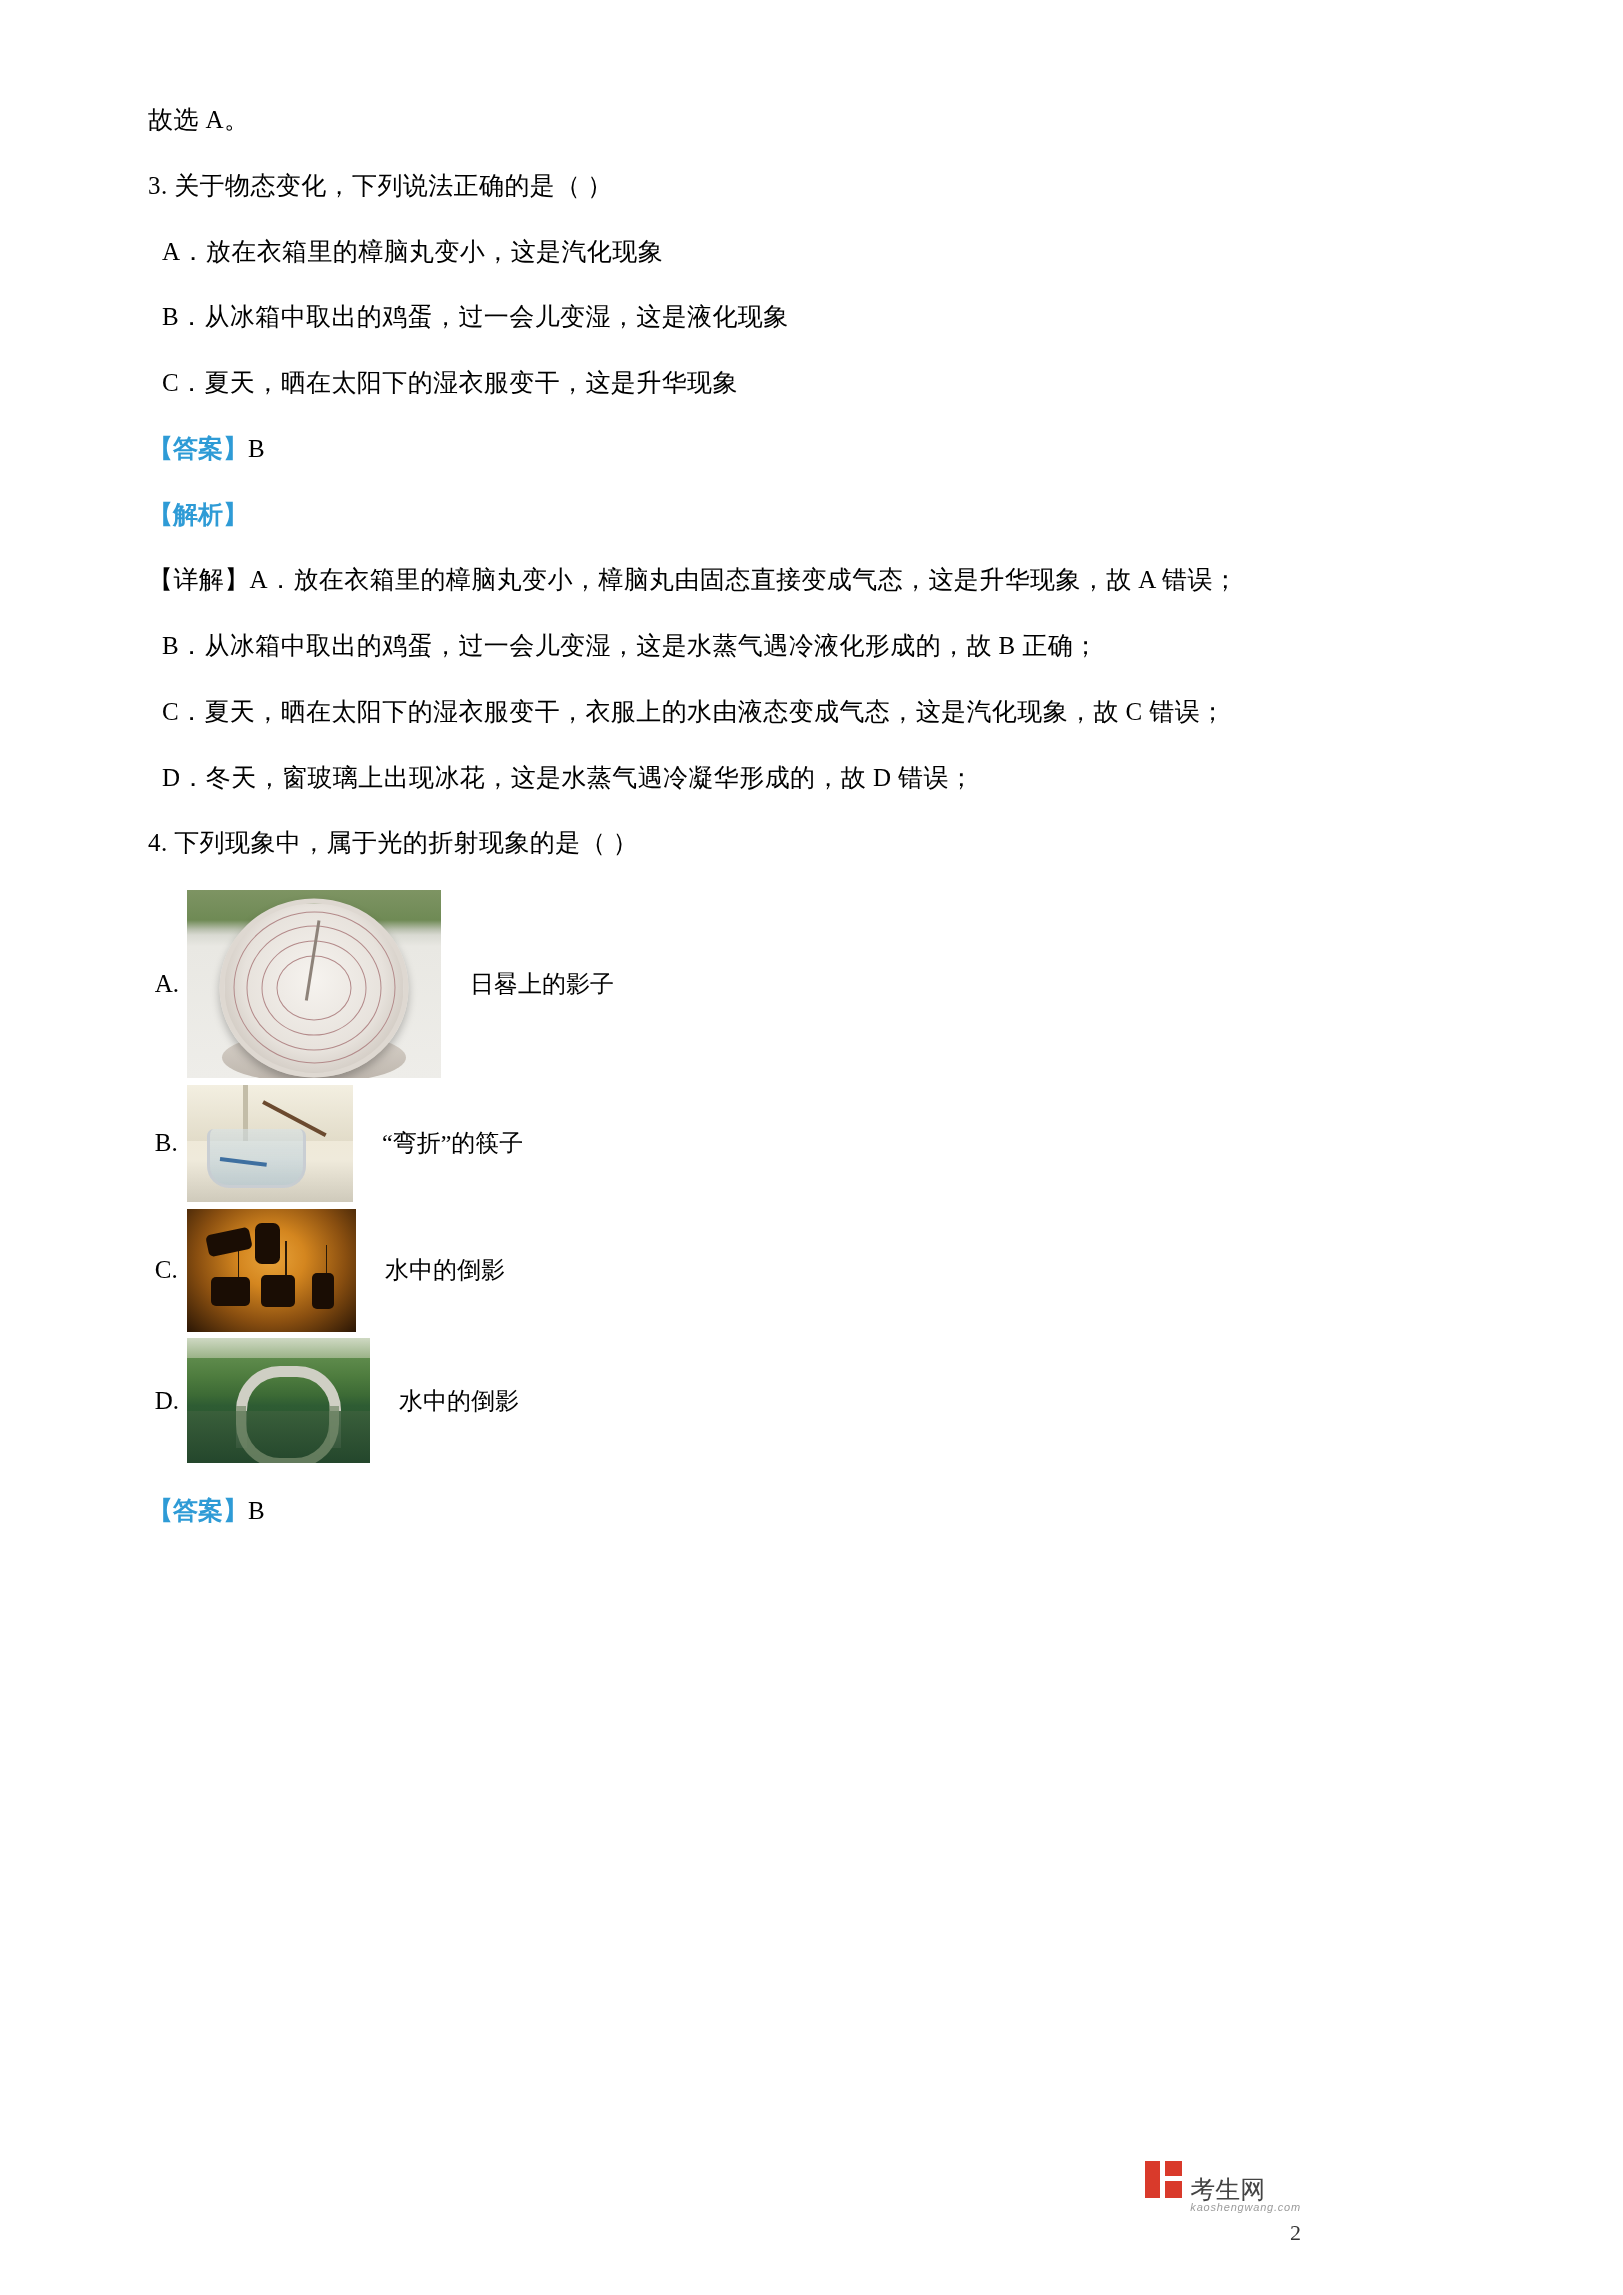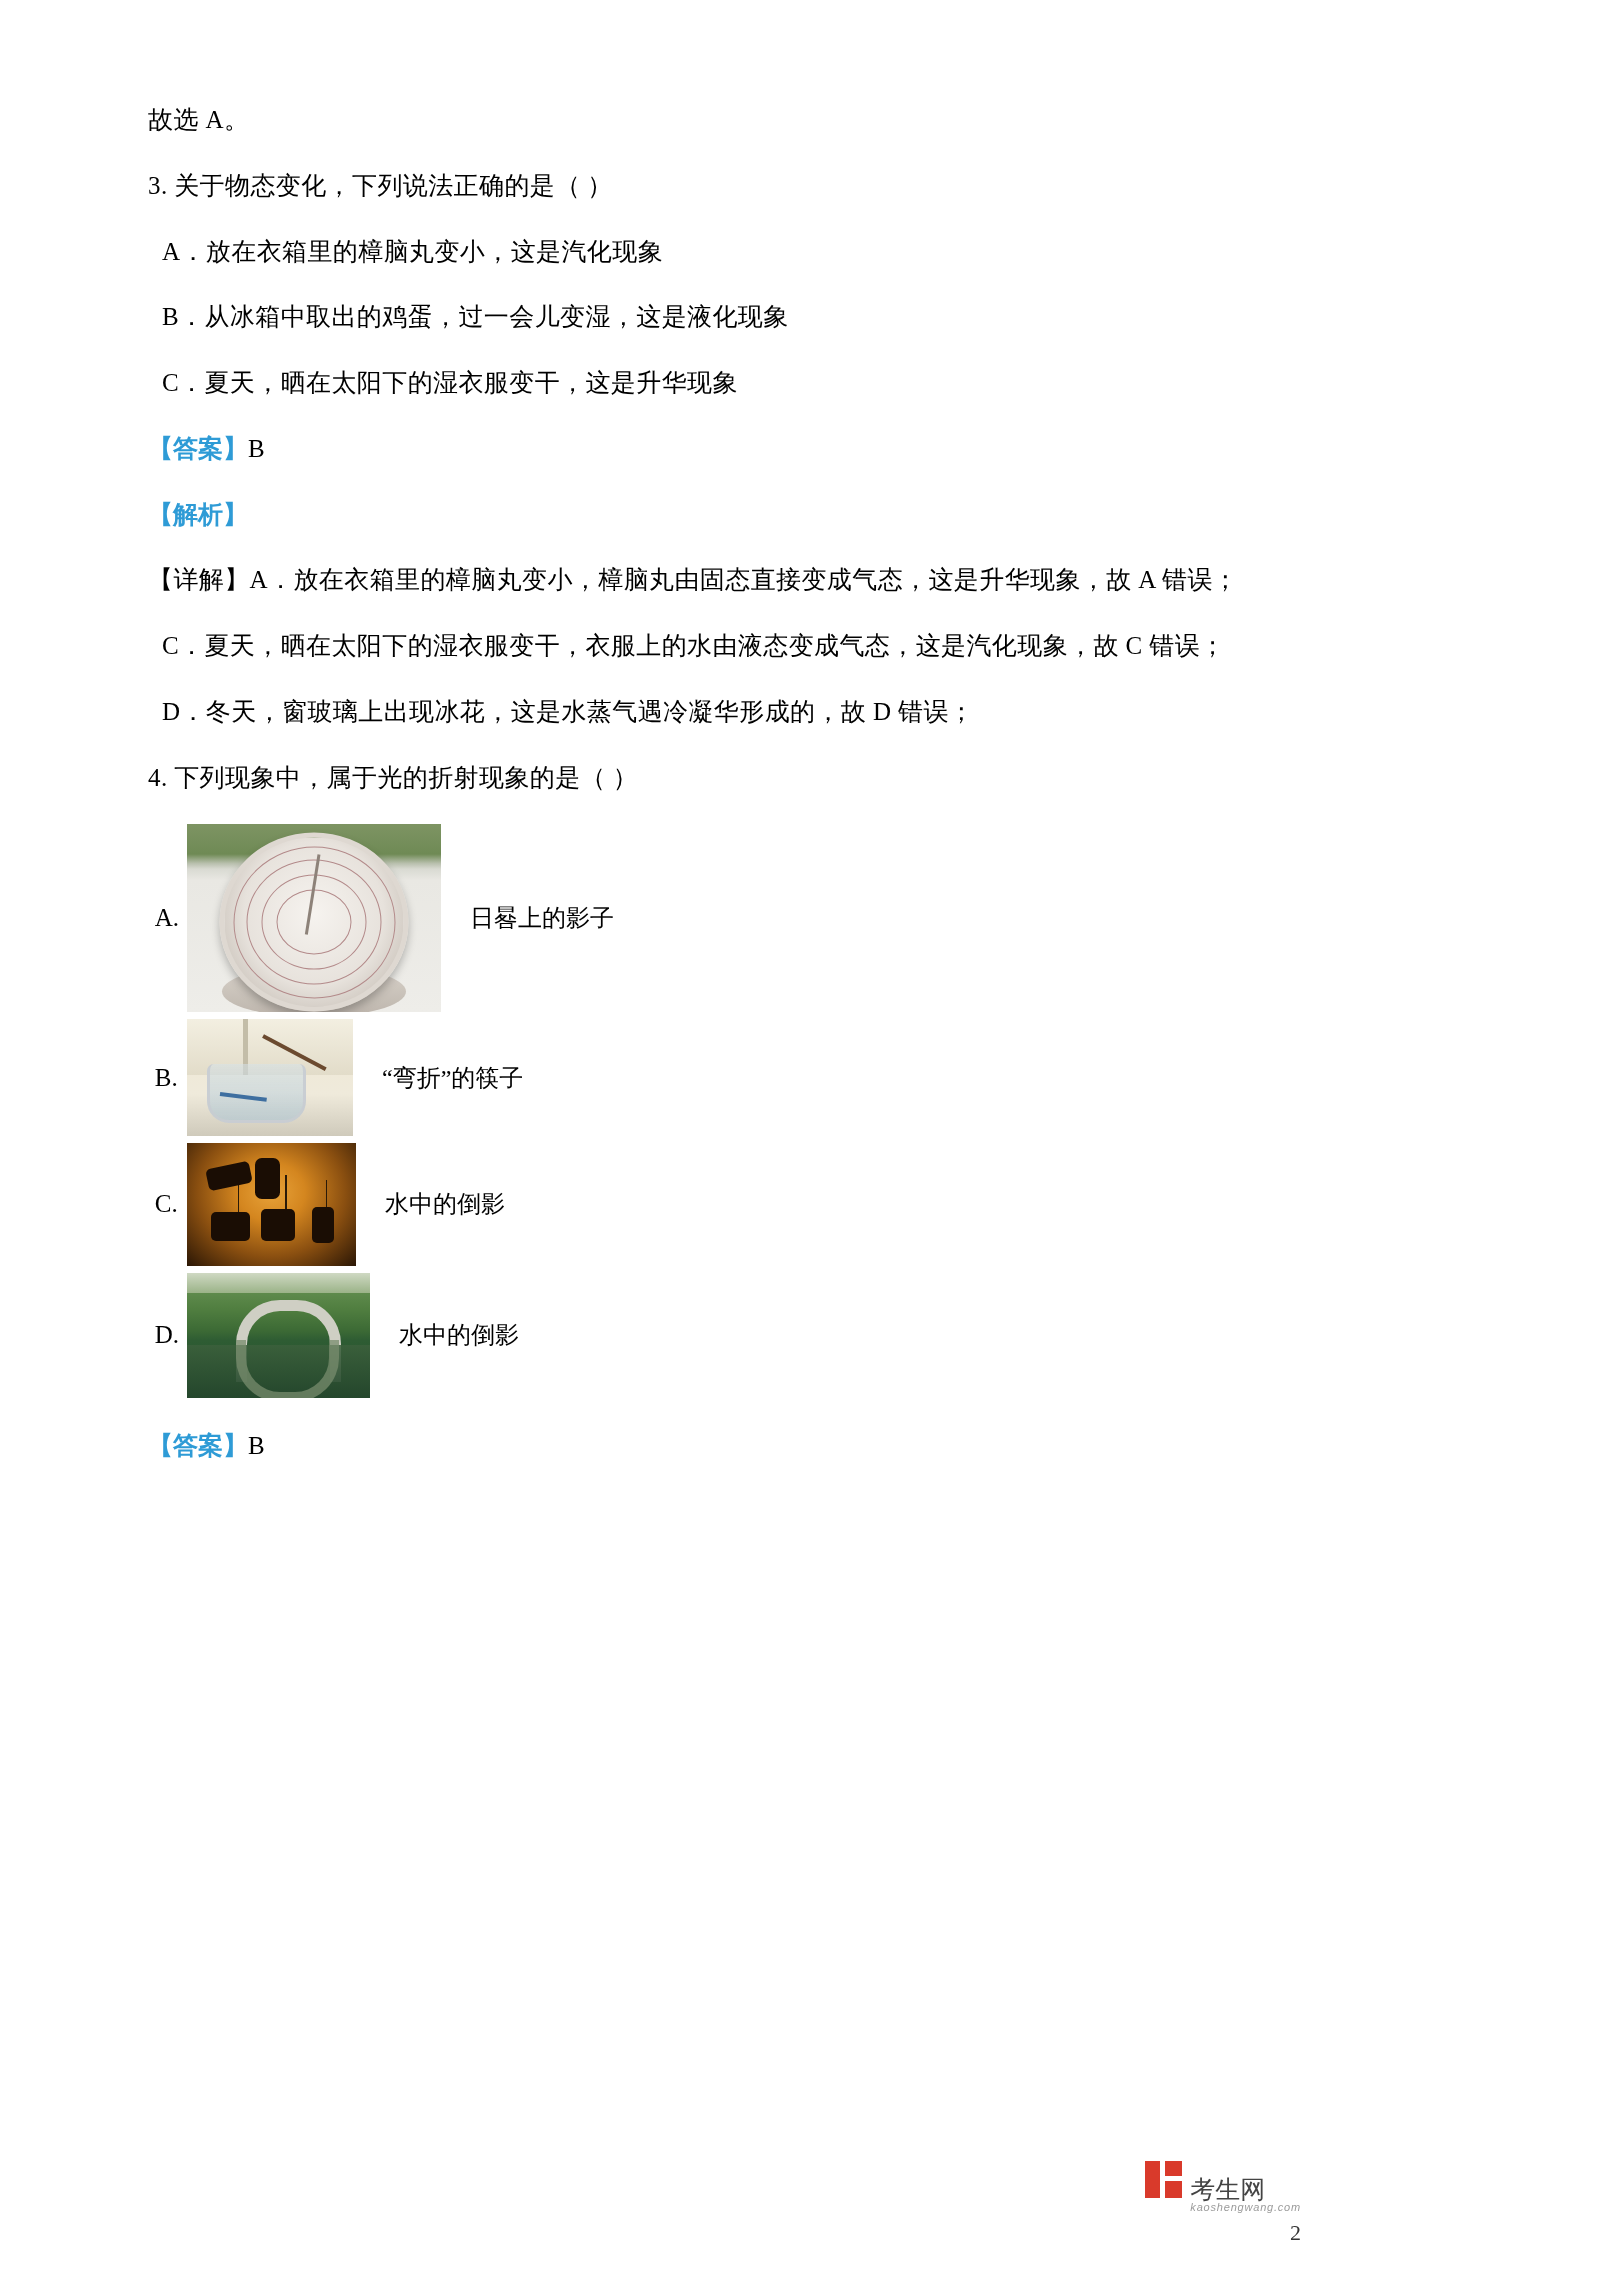--- a/index.html
+++ b/index.html
@@ -212,20 +212,21 @@
 
   <p class="tagline">
     <span class="tag">【答案】</span><span class="ansval">B</span>
   </p>
 
   <p class="tagline">
     <span class="tag">【解析】</span>
   </p>
 
   <p class="line indent-0">【详解】A．放在衣箱里的樟脑丸变小，樟脑丸由固态直接变成气态，这是升华现象，故 A 错误；</p>
+  <p class="line indent-1">B．从冰箱中取出的鸡蛋，过一会儿变湿，这是水蒸气遇冷液化形成的，故 B 正确；</p>
   <p class="line indent-1">C．夏天，晒在太阳下的湿衣服变干，衣服上的水由液态变成气态，这是汽化现象，故 C 错误；</p>
   <p class="line indent-1">D．冬天，窗玻璃上出现冰花，这是水蒸气遇冷凝华形成的，故 D 错误；</p>
 
   <p class="line indent-0">4. 下列现象中，属于光的折射现象的是（        ）</p>
 
   <div class="opts">
 
     <div class="opt-row">
       <div class="opt-letter">A.</div>
       <div class="opt-img img-a">

